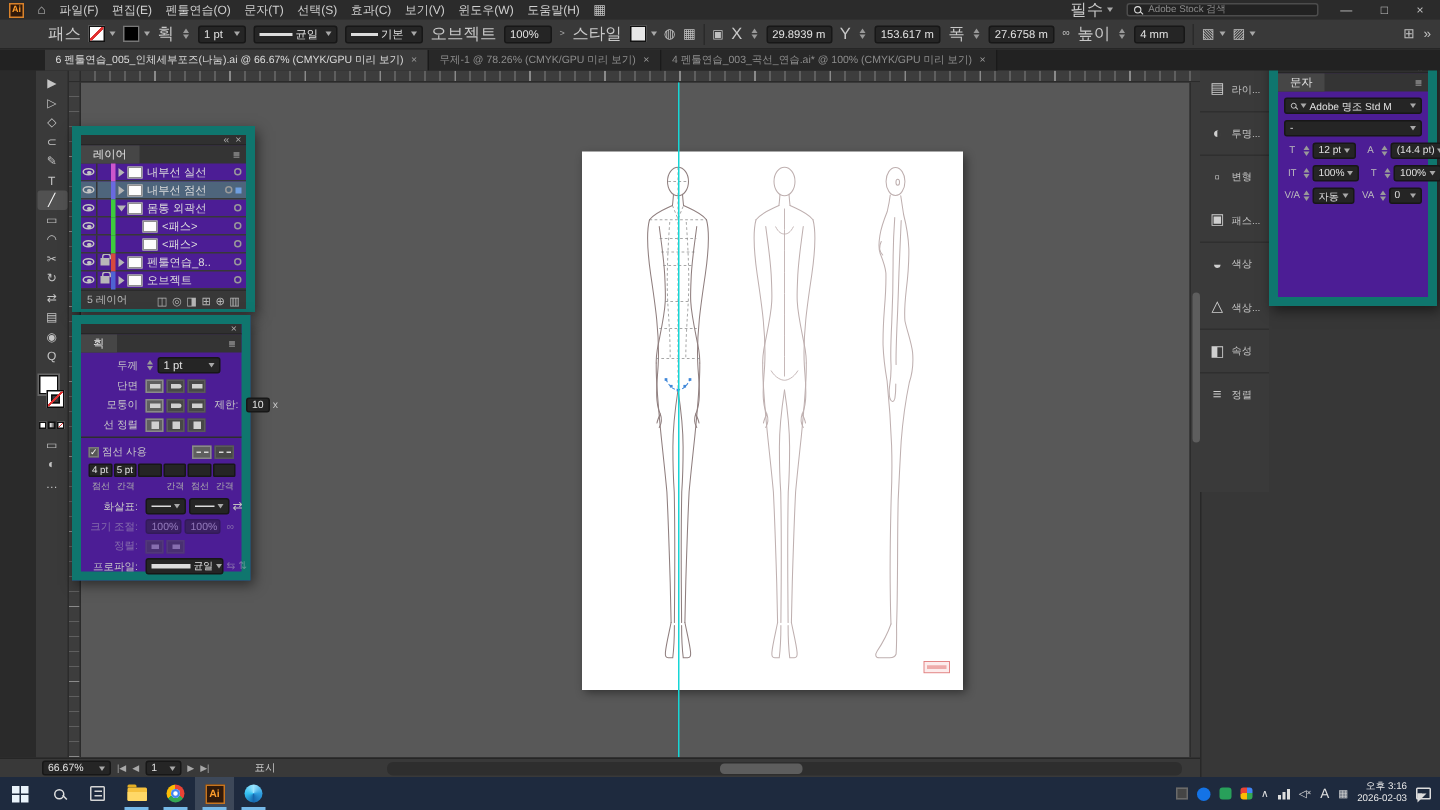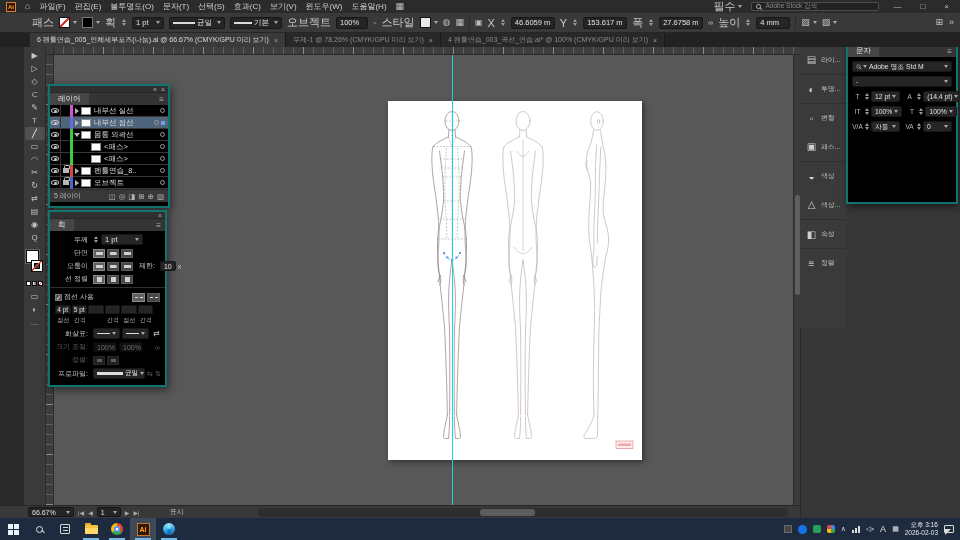--- a/index.html
+++ b/index.html
@@ -59,21 +59,21 @@
   
   #canvas{left:46px;top:47px;width:754px;height:458px;background:#585858;overflow:hidden}
   .rulertop{position:absolute;left:8px;top:0;width:746px;height:8px;background:#3d3d3d;border-bottom:1px solid #2b2b2b;background-image:repeating-linear-gradient(90deg,transparent 0 49px,#8a8a8a 49px 50px),repeating-linear-gradient(90deg,transparent 0 9px,#5f5f5f 9px 10px)}
   .rulerleft{position:absolute;left:0;top:8px;width:8px;height:450px;background:#3d3d3d;border-right:1px solid #2b2b2b;background-image:repeating-linear-gradient(180deg,transparent 0 49px,#8a8a8a 49px 50px),repeating-linear-gradient(180deg,transparent 0 9px,#5f5f5f 9px 10px)}
   .rulercorner{position:absolute;left:0;top:0;width:8px;height:8px;background:#3d3d3d;border-right:1px solid #2b2b2b;border-bottom:1px solid #2b2b2b}
   #artboard{position:absolute;left:342px;top:54px;width:254px;height:359px;background:#ffffff;box-shadow:2px 2px 6px rgba(0,0,0,0.45)}
   #guide{position:absolute;left:406px;top:8px;width:1px;height:450px;background:#16d6d6;z-index:5}
   .vscroll{position:absolute;right:0;top:8px;width:7px;height:450px;background:#3b3b3b;border-left:1px solid #2c2c2c}
   .vthumb{position:absolute;left:1px;top:140px;width:5px;height:100px;background:#5e5e5e;border-radius:3px}
   
-  .panel{position:absolute;background:#000000;border:2px solid #0f766e;box-shadow:2px 3px 8px rgba(0,0,0,0.5);z-index:10}
+  .panel{position:absolute;background:#4c1d95;border:6px solid #0f766e;box-shadow:2px 3px 8px rgba(0,0,0,0.5);z-index:10}
   .pdrag{height:7px;background:#303030;border-bottom:1px solid #262626;display:flex;align-items:center;justify-content:flex-end;padding:0 3px;gap:4px}
   .pdrag .px{font-size:7px;color:#aaa;line-height:1}
   .ptabs{height:12px;background:#343434;display:flex;align-items:stretch}
   .ptab{background:#464646;color:#e2e2e2;font-size:7.5px;display:flex;align-items:center;padding:0 8px;white-space:nowrap}
   .pmenu{margin-left:auto;color:#b5b5b5;font-size:8px;display:flex;align-items:center;padding-right:4px}
   
   #layers{left:48px;top:84px;width:122px;height:124px}
   .lrow{height:12px;display:flex;align-items:center;font-size:7.5px;color:#dddddd;border-bottom:1px solid #383838;padding-right:3px}
   .lrow.sel{background:#4e6largely}
   .lrow.sel{background:#4e657c}
@@ -155,21 +155,21 @@
   .acbox::after{content:"";position:absolute;left:0;bottom:-3px;border:3px solid transparent;border-top-color:#dddddd;border-left-color:#dddddd;width:0;height:0}
 </style>
 </head>
 <body>
 
 <div id="titlebar" class="abs">
   <span class="ailogo">Ai</span>
   <span class="ic">⌂</span>
   <span class="menu">파일(F)</span>
   <span class="menu">편집(E)</span>
-  <span class="menu">불투명도(O)</span>
+  <span class="menu">펜툴연습(O)</span>
   <span class="menu">문자(T)</span>
   <span class="menu">선택(S)</span>
   <span class="menu">효과(C)</span>
   <span class="menu">보기(V)</span>
   <span class="menu">윈도우(W)</span>
   <span class="menu">도움말(H)</span>
   <span class="ic">▦</span>
   <span class="flex" style="margin-left:auto;gap:3px">
     <span class="lbl">필수</span>
     <span class="ar"></span>
@@ -213,21 +213,21 @@
   <span class="lbl">스타일</span>
   <span class="swatch" style="background:#e8e8e8"></span>
     <span class="ar" style="margin-left:-2px"></span>
   <span class="ic">◍</span>
   <span class="ic">▦</span>
   <span class="vsep"></span>
   <span class="ic" style="font-size:8px">▣</span>
   <span class="lbl">X</span>
   <span class="stp"></span>
   <span class="fld" style="width:44px">
-      <span>46.6059 m</span>
+      <span>29.8939 m</span>
     </span>
   <span class="lbl">Y</span>
   <span class="stp"></span>
   <span class="fld" style="width:44px">
       <span>153.617 m</span>
     </span>
   <span class="lbl">폭</span>
   <span class="stp"></span>
   <span class="fld" style="width:44px">
       <span>27.6758 m</span>

